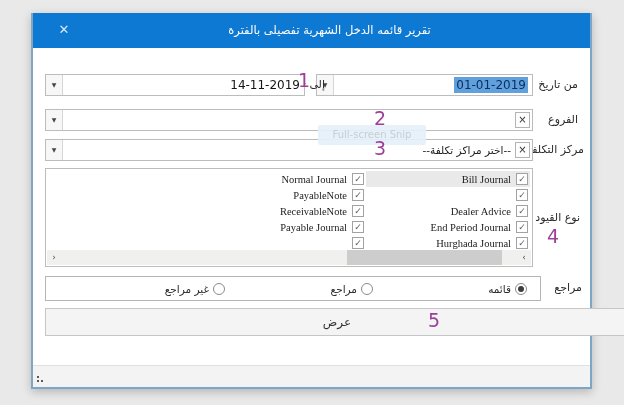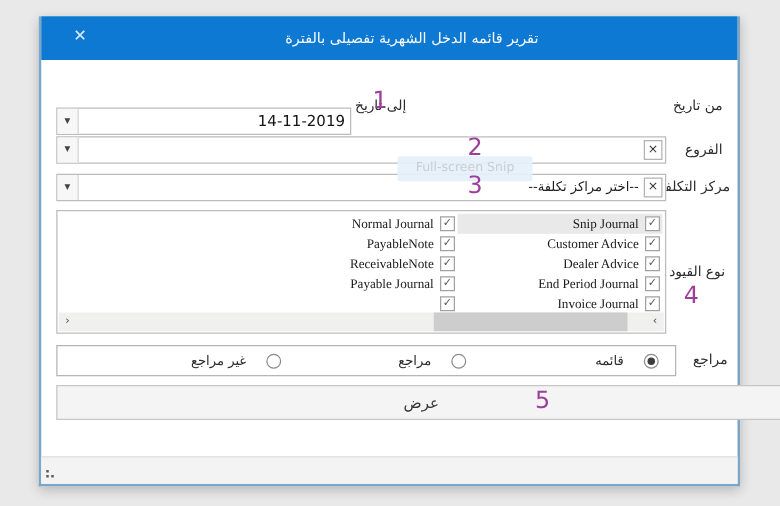--- a/index.html
+++ b/index.html
@@ -42,21 +42,21 @@
          font-size:9px; line-height:11px; text-align:center; color:#53616e; flex:0 0 auto; cursor:pointer; }
   .jlabel { font-size:10.5px; color:#1b1b1b; direction:ltr; white-space:nowrap;font-family:Liberation Serif, serif; }
 
   .hscroll { position:absolute; left:1px; right:1px; bottom:1px; height:15px; background:#f0f0ef; }
   .sarrow { position:absolute; top:0; bottom:0; width:14px; color:#4f4f4f; font-size:9px; line-height:15px;
             text-align:center; cursor:pointer; }
   .sarrow.l { left:0; } .sarrow.r { right:0; }
   .sthumb { position:absolute; left:300px; width:155px; top:0; bottom:0; background:#cdcdcd; cursor:pointer; }
 
   .reviewbox { position:absolute; left:12px; top:263px; width:496px; height:25px; border:1px solid #b5b5b5; background:#fff; }
-  .ropt { position:absolute; top:0; height:23px; display:flex; direction:rtl; align-items:center; gap:16px;
+  .ropt { position:absolute; top:0; height:23px; display:flex; direction:rtl; align-items:center; gap:4px;
           font-size:10.5px; color:#2b2b2b; cursor:pointer; white-space:nowrap; }
   .radio { width:12px; height:12px; border:1px solid #8b8b8b; border-radius:50%; background:#fff; position:relative; flex:0 0 auto; }
   .radio.on::after { content:""; position:absolute; left:2px; top:2px; width:6px; height:6px; border-radius:50%; background:#3d3d3d; }
 
   .view-btn { position:absolute; left:12px; top:295px; width:584px; height:28px; background:#f4f4f4;
               border:1px solid #c6c6c6; font-size:12px; color:#333; text-align:center; line-height:26px; cursor:pointer; }
 
   .bottom-strip { position:absolute; left:0; right:0; top:352px; bottom:0; background:#f3f3f3; border-top:1px solid #e0e0e0; }
   .grip { position:absolute; left:4px; bottom:5px; width:2px; height:2px; background:#5a5a5a;
           box-shadow:0 -4px 0 #5a5a5a, 4px 0 0 #5a5a5a; cursor:nwse-resize; }
@@ -73,23 +73,27 @@
 
 <div id="screen">
   <div class="dialog">
 
     <div class="titlebar">
       <div class="title">تقرير قائمه الدخل الشهرية تفصيلى بالفترة</div>
       <div class="close-btn">✕</div>
     </div>
 
     <div class="lbl" style="right:12px; top:65px;">من تاريخ</div>
+    <div class="combo" style="left:283px; top:61px; width:217px;">
+      <div class="dd">▼</div>
+      <div class="val"><span class="sel">01-01-2019</span></div>
+    </div>
 
     <div class="lbl" style="left:251px; top:65px;">إلى تاريخ</div>
-    <div class="combo" style="left:12px; top:61px; width:236px;margin-top:12px;">
+    <div class="combo" style="left:12px; top:61px; width:260px;">
       <div class="dd">▼</div>
       <div class="val">14-11-2019</div>
     </div>
 
     <div class="lbl" style="right:12px; top:100px;">الفروع</div>
     <div class="combo" style="left:12px; top:96px; width:488px;">
       <div class="dd">▼</div>
       <div class="clear-box">×</div>
       <div class="chip-text" style="direction:ltr;">Hurghada</div>
     </div>
@@ -100,37 +104,36 @@
       <div class="dd">▼</div>
       <div class="clear-box">×</div>
       <div class="placeholder-text">--اختر مراكز تكلفة--</div>
     </div>
 
     <div class="lbl" style="right:10px; top:198px;">نوع القيود</div>
     <div class="listbox">
       <div class="col col-1">
         <div class="jitem hl">
           <span class="cbx">✓</span>
-          <span class="jlabel">Snip Journal</span>
+          <span class="jlabel">Bill Journal</span>
         </div>
         <div class="jitem">
           <span class="cbx">✓</span>
-          <span class="jlabel">Customer Advice</span>
         </div>
         <div class="jitem">
           <span class="cbx">✓</span>
           <span class="jlabel">Dealer Advice</span>
         </div>
         <div class="jitem">
           <span class="cbx">✓</span>
           <span class="jlabel">End Period Journal</span>
         </div>
         <div class="jitem">
           <span class="cbx">✓</span>
-          <span class="jlabel">Invoice Journal</span>
+          <span class="jlabel">Hurghada Journal</span>
         </div>
       </div>
       <div class="col col-2">
         <div class="jitem">
           <span class="cbx">✓</span>
           <span class="jlabel">Normal Journal</span>
         </div>
         <div class="jitem">
           <span class="cbx">✓</span>
           <span class="jlabel">PayableNote</span>

